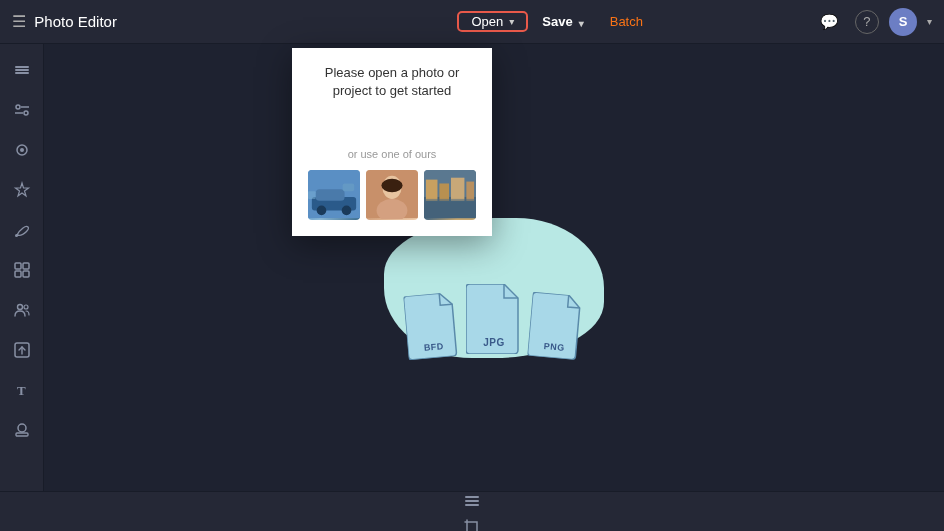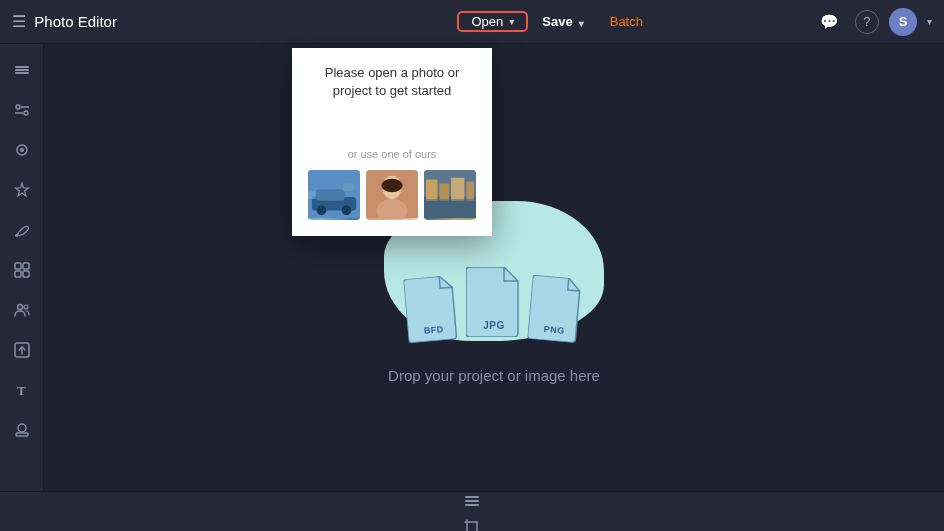--- a/index.html
+++ b/index.html
@@ -508,21 +508,20 @@
 
         <div class="file-icon" style="transform: rotate(5deg); width:52px; height:64px;">
           <svg viewBox="0 0 52 64" xmlns="http://www.w3.org/2000/svg">
             <path d="M4 0 H36 L48 12 V60 Q48 64 44 64 H4 Q0 64 0 60 V4 Q0 0 4 0Z" fill="#a8d8e8" stroke="#5a8aaa" stroke-width="1.5"></path>
             <path d="M36 0 L36 12 L48 12" fill="none" stroke="#5a8aaa" stroke-width="1.5"></path>
           </svg>
           <span class="file-label">PNG</span>
         </div>
       </div>
     </div>
-    <span class="drop-text">Drop your project or image here</span>
   </div>
 </div>
 
 <div id="bottom-bar">
   <div class="bottom-icon">
     <svg width="18" height="18" viewBox="0 0 18 18" fill="none">
         <rect x="2" y="4" width="14" height="2" rx="1" fill="#8890a4"></rect>
         <rect x="2" y="8" width="14" height="2" rx="1" fill="#8890a4"></rect>
         <rect x="2" y="12" width="14" height="2" rx="1" fill="#8890a4"></rect>
       </svg>

